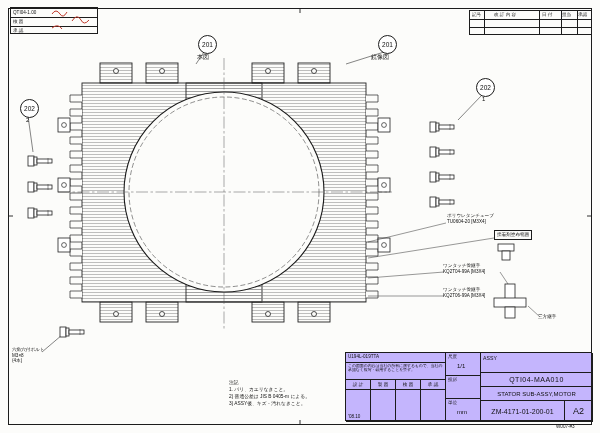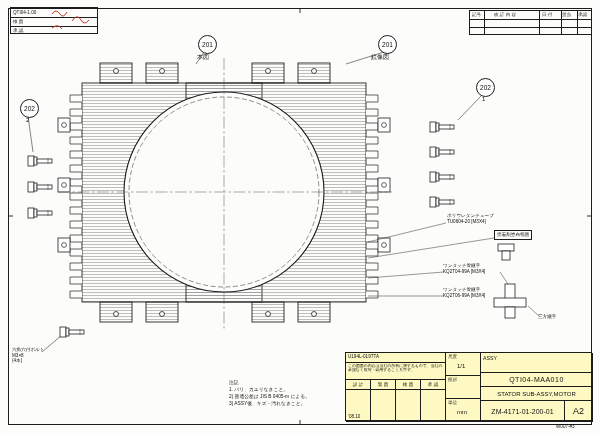--- a/index.html
+++ b/index.html
@@ -171,21 +171,21 @@
     <div>(4本)</div>
   </div>
 
   <div class="t" style="left:229px;top:380px;font-size:4.8px;line-height:1.45;">
     <div>注記</div>
     <div>1. バリ、カエリなきこと。</div>
     <div>2) 普通公差は JIS B 0405-m による。</div>
     <div>3) ASSY後、キズ・汚れなきこと。</div>
   </div>
 
-  <div class="box" style="left:345px;top:352px;width:247px;height:69px;background:#fef9c3;">
+  <div class="box" style="left:345px;top:352px;width:247px;height:69px;background:#c4b5fd;">
 
     <div class="cell" style="left:0;top:0;width:100px;height:10px;">
       <div class="t f4" style="left:2px;top:1px;">U194L-019TTA</div>
     </div>
     <div class="cell notice" style="left:0;top:10px;width:100px;height:17px;">この図面の内容は当社の所有に属するもので、当社の承認なく複写・転用することを禁ず。</div>
     <div class="cell center f4" style="left:0;top:27px;width:25px;height:10px;">設 計</div>
     <div class="cell center f4" style="left:25px;top:27px;width:25px;height:10px;">製 図</div>
     <div class="cell center f4" style="left:50px;top:27px;width:25px;height:10px;">検 図</div>
     <div class="cell center f4" style="left:75px;top:27px;width:25px;height:10px;">承 認</div>
     <div class="cell" style="left:0;top:37px;width:25px;height:32px;">

